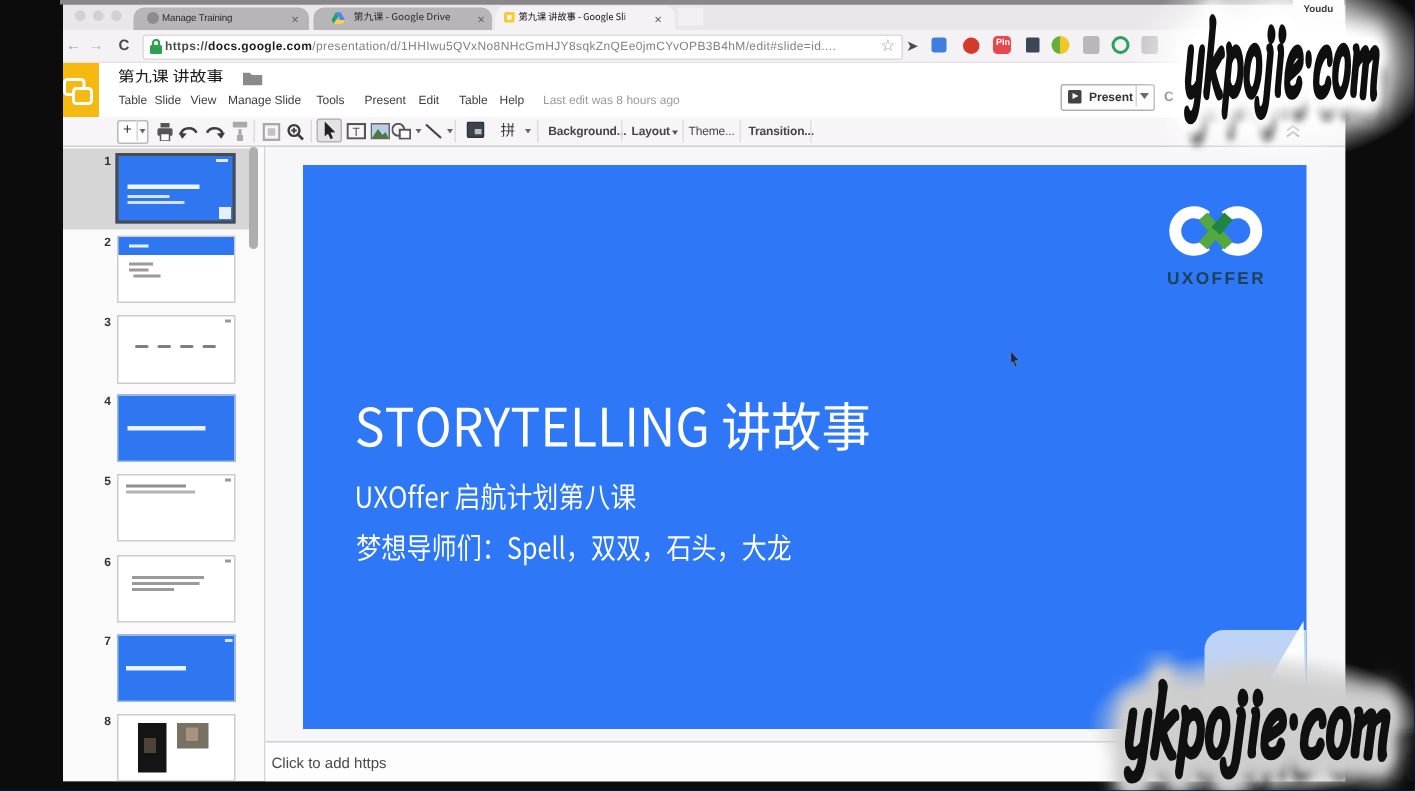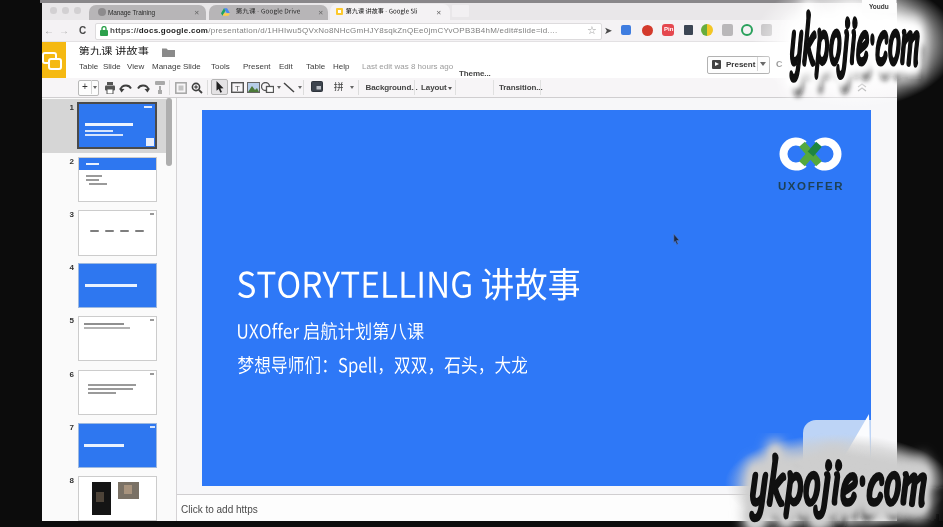--- a/index.html
+++ b/index.html
@@ -167,21 +167,21 @@
       <path transform="matrix(0.009967,0,0,0.010293,-0.28,8.64)" d="M453 -806C489 -751 526 -677 541 -631L610 -663C593 -707 553 -779 517 -832ZM164 -839V-638H41V-568H164V-349C113 -333 66 -319 28 -309L47 -235L164 -274V-16C164 -1 159 3 147 3C135 3 97 3 55 2C65 23 74 56 77 76C139 76 178 73 203 61C228 49 237 27 237 -16V-298L336 -332L326 -400L237 -372V-568H337V-638H237V-839ZM732 -557V-356H587V-366V-557ZM809 -838C789 -775 751 -686 719 -628H393V-557H514V-366V-356H360V-284H511C503 -175 468 -50 336 31C353 43 376 68 387 84C532 -14 574 -157 584 -284H732V76H805V-284H951V-356H805V-557H928V-628H794C824 -682 858 -751 888 -811Z" fill="#3f3f3f"></path>
     </svg>
 <div class="abs" style="left:349.5px;top:86px;width:0;height:0;border-top:3px solid #666;border-left:2.5px solid transparent;border-right:2.5px solid transparent;"></div>
 <div class="abs" style="left:358px;top:80px;width:1px;height:15px;background:#dcdcdc;"></div>
 
 <div class="abs" style="left:365.5px;top:83px;font-size:8px;font-weight:bold;color:#454545;letter-spacing:-0.1px;">Background...</div>
 <div class="abs" style="left:414px;top:80px;width:1px;height:15px;background:#e0e0e0;"></div>
 <div class="abs" style="left:421px;top:83px;font-size:8px;font-weight:bold;color:#454545;letter-spacing:-0.1px;">Layout</div>
 <div class="abs" style="left:448px;top:86.5px;width:0;height:0;border-top:3px solid #555;border-left:2.5px solid transparent;border-right:2.5px solid transparent;"></div>
 <div class="abs" style="left:455px;top:80px;width:1px;height:15px;background:#e0e0e0;"></div>
-<div class="abs" style="left:459px;top:69px;font-size:8px;font-weight:bold;color:#454545;letter-spacing:-0.1px;">Theme...</div>
+<div class="abs" style="left:459px;top:83px;font-size:8px;font-weight:normal;color:#454545;letter-spacing:-0.1px;">Theme...</div>
 <div class="abs" style="left:493px;top:80px;width:1px;height:15px;background:#e0e0e0;"></div>
 <div class="abs" style="left:499px;top:83px;font-size:8px;font-weight:bold;color:#454545;letter-spacing:-0.1px;">Transition...</div>
 <div class="abs" style="left:540px;top:80px;width:1px;height:15px;background:#e0e0e0;"></div>
 <svg class="abs" style="left:857px;top:83px;" width="10" height="9" viewBox="0 0 10 9">
   <path d="M1 4 L5 1 L9 4 M1 8 L5 5 L9 8" fill="none" stroke="#6a6a6a" stroke-width="1.2"></path>
 </svg>
 
 <div class="abs" style="left:40px;top:98px;width:137px;height:423px;background:#fafafa;border-right:1px solid #d5d3d5;box-sizing:border-box;"></div>
 <div class="abs" style="left:40px;top:99px;width:126px;height:54px;background:#d6d6d6;"></div>
 

